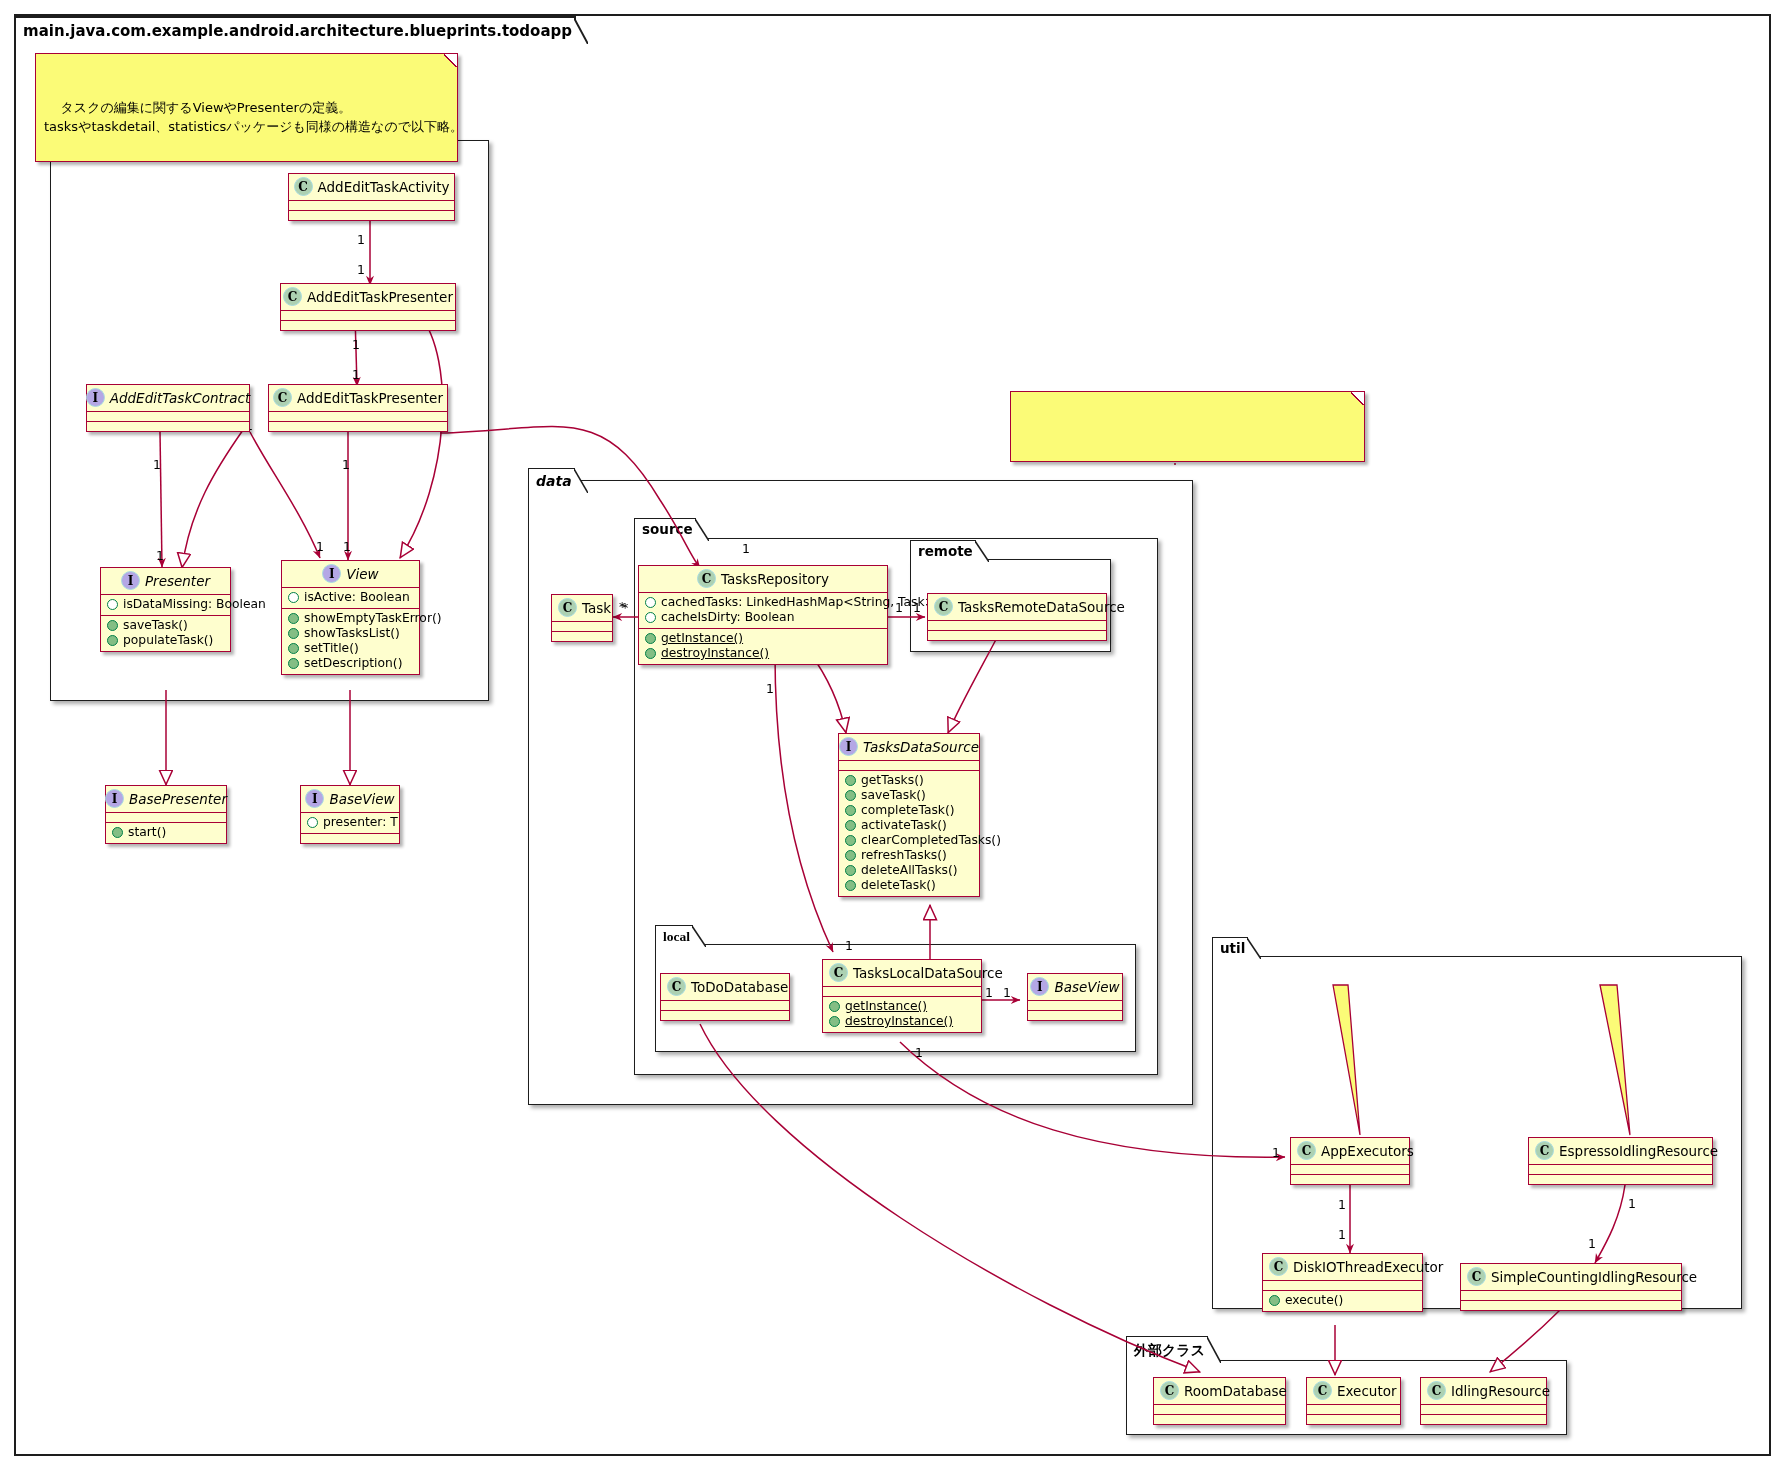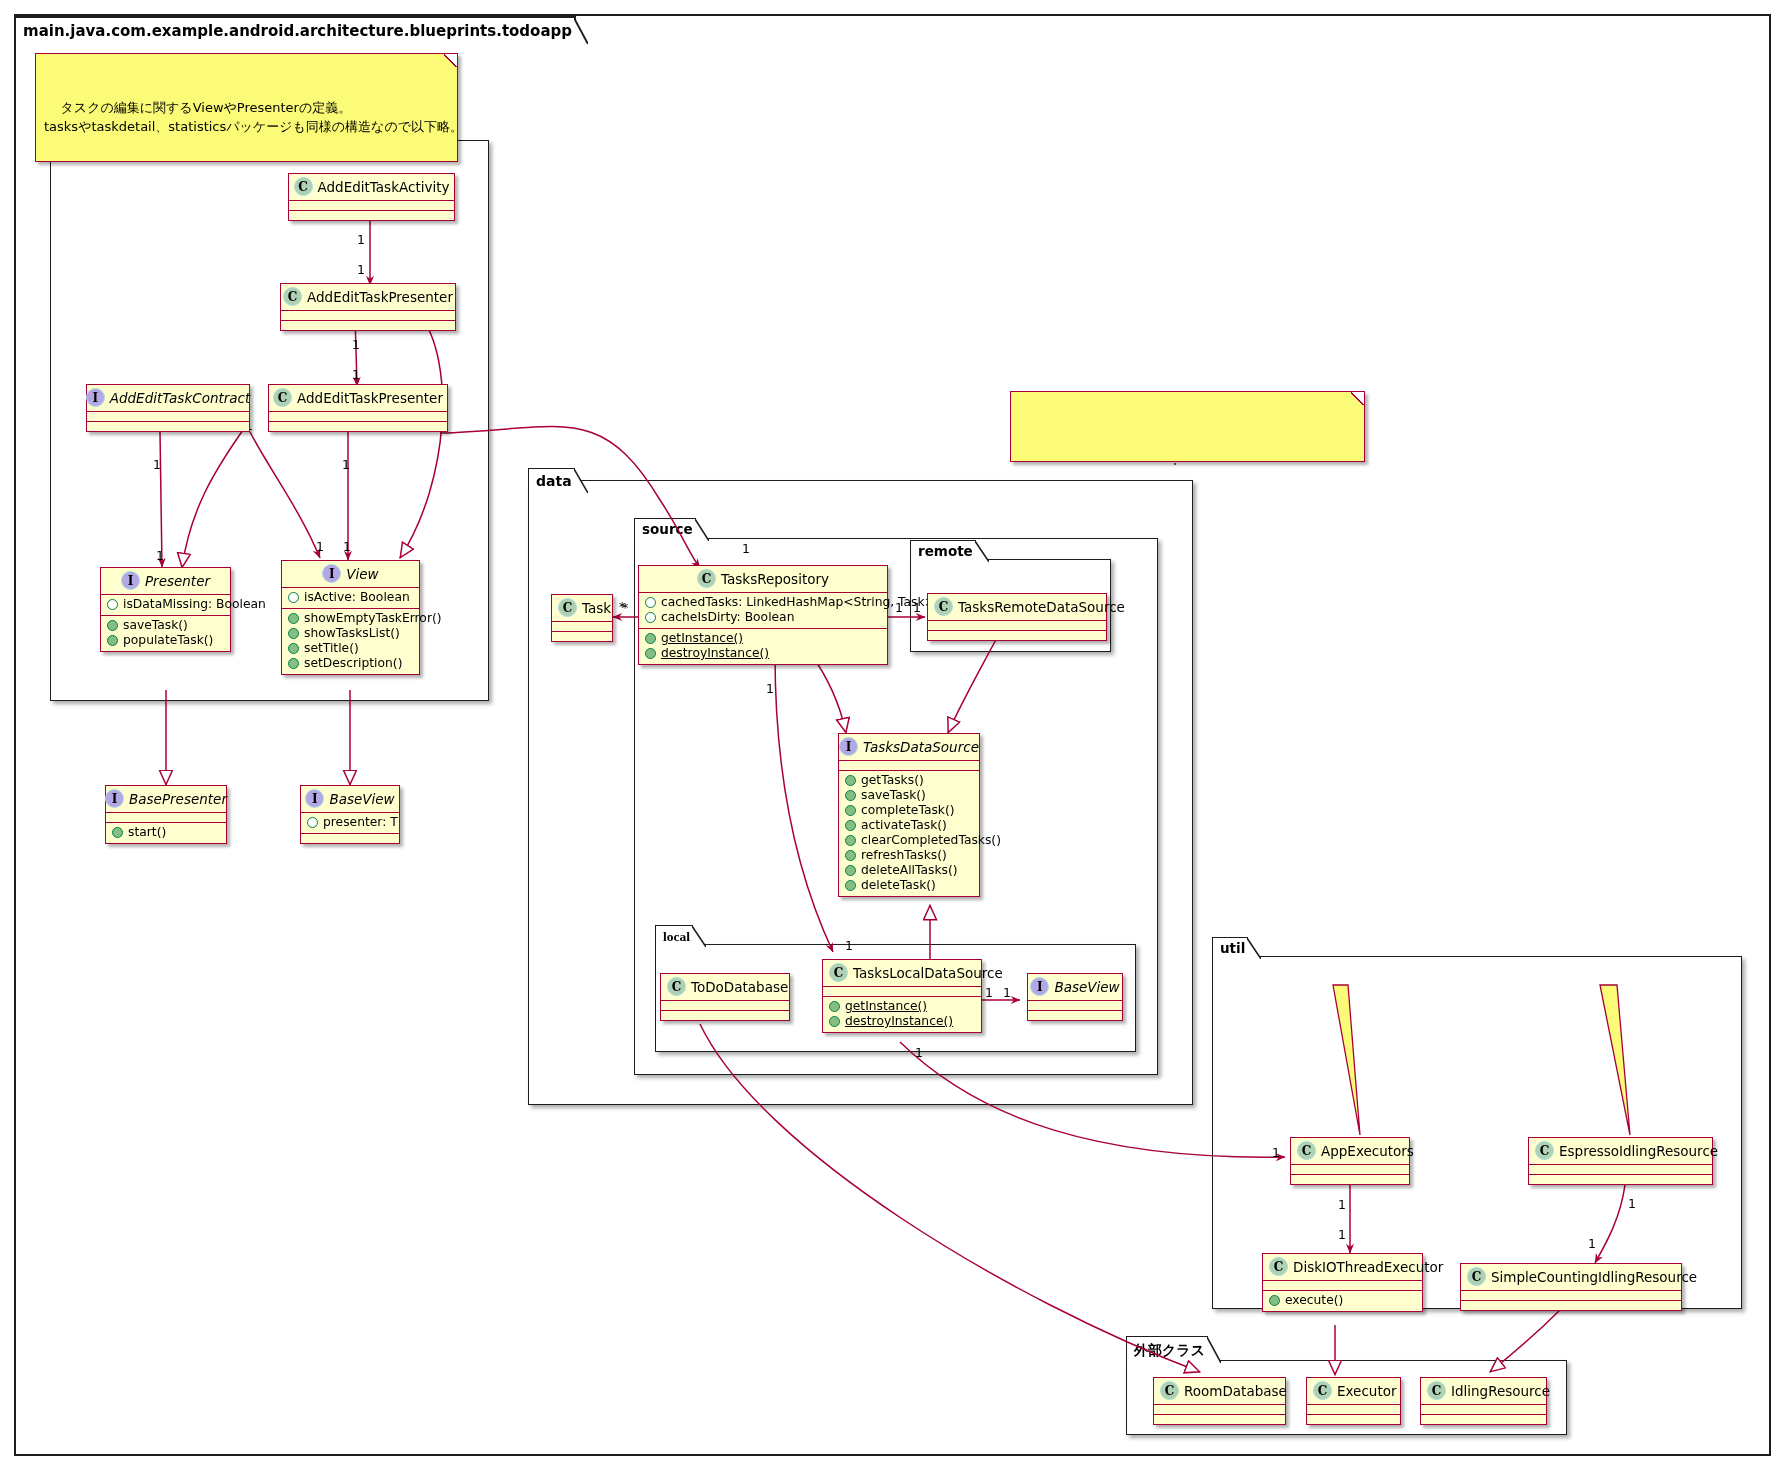--- a/index.html
+++ b/index.html
@@ -70,21 +70,21 @@
     <div class="tab-main">
       <span class="tab-label" style="font-size:14px;">addedittask</span>
       <svg class="tab-slant" viewBox="0 0 14 25" preserveAspectRatio="none">
         <path d="M0,0 L14,25 L0,25 Z" fill="#ffffff" stroke="none"></path>
         <path d="M0,0 L14,25" stroke="#1d1d1d" stroke-width="1.6" fill="none"></path>
       </svg>
     </div>
   </div>
 
   <div class="pkg shadowed" style="left:528px;top:480px;width:665px;height:625px;"></div>
-  <div class="tab-wrap" style="left:528px;top:468px;height:25px;">
+  <div class="tab-wrap" style="left:528px;top:468px;height:25px;font-style:italic;">
     <div class="tab-main">
       <span class="tab-label" style="font-size:14px;">data</span>
       <svg class="tab-slant" viewBox="0 0 14 25" preserveAspectRatio="none">
         <path d="M0,0 L14,25 L0,25 Z" fill="#ffffff" stroke="none"></path>
         <path d="M0,0 L14,25" stroke="#1d1d1d" stroke-width="1.6" fill="none"></path>
       </svg>
     </div>
   </div>
 
   <div class="pkg shadowed" style="left:634px;top:538px;width:524px;height:537px;"></div>

